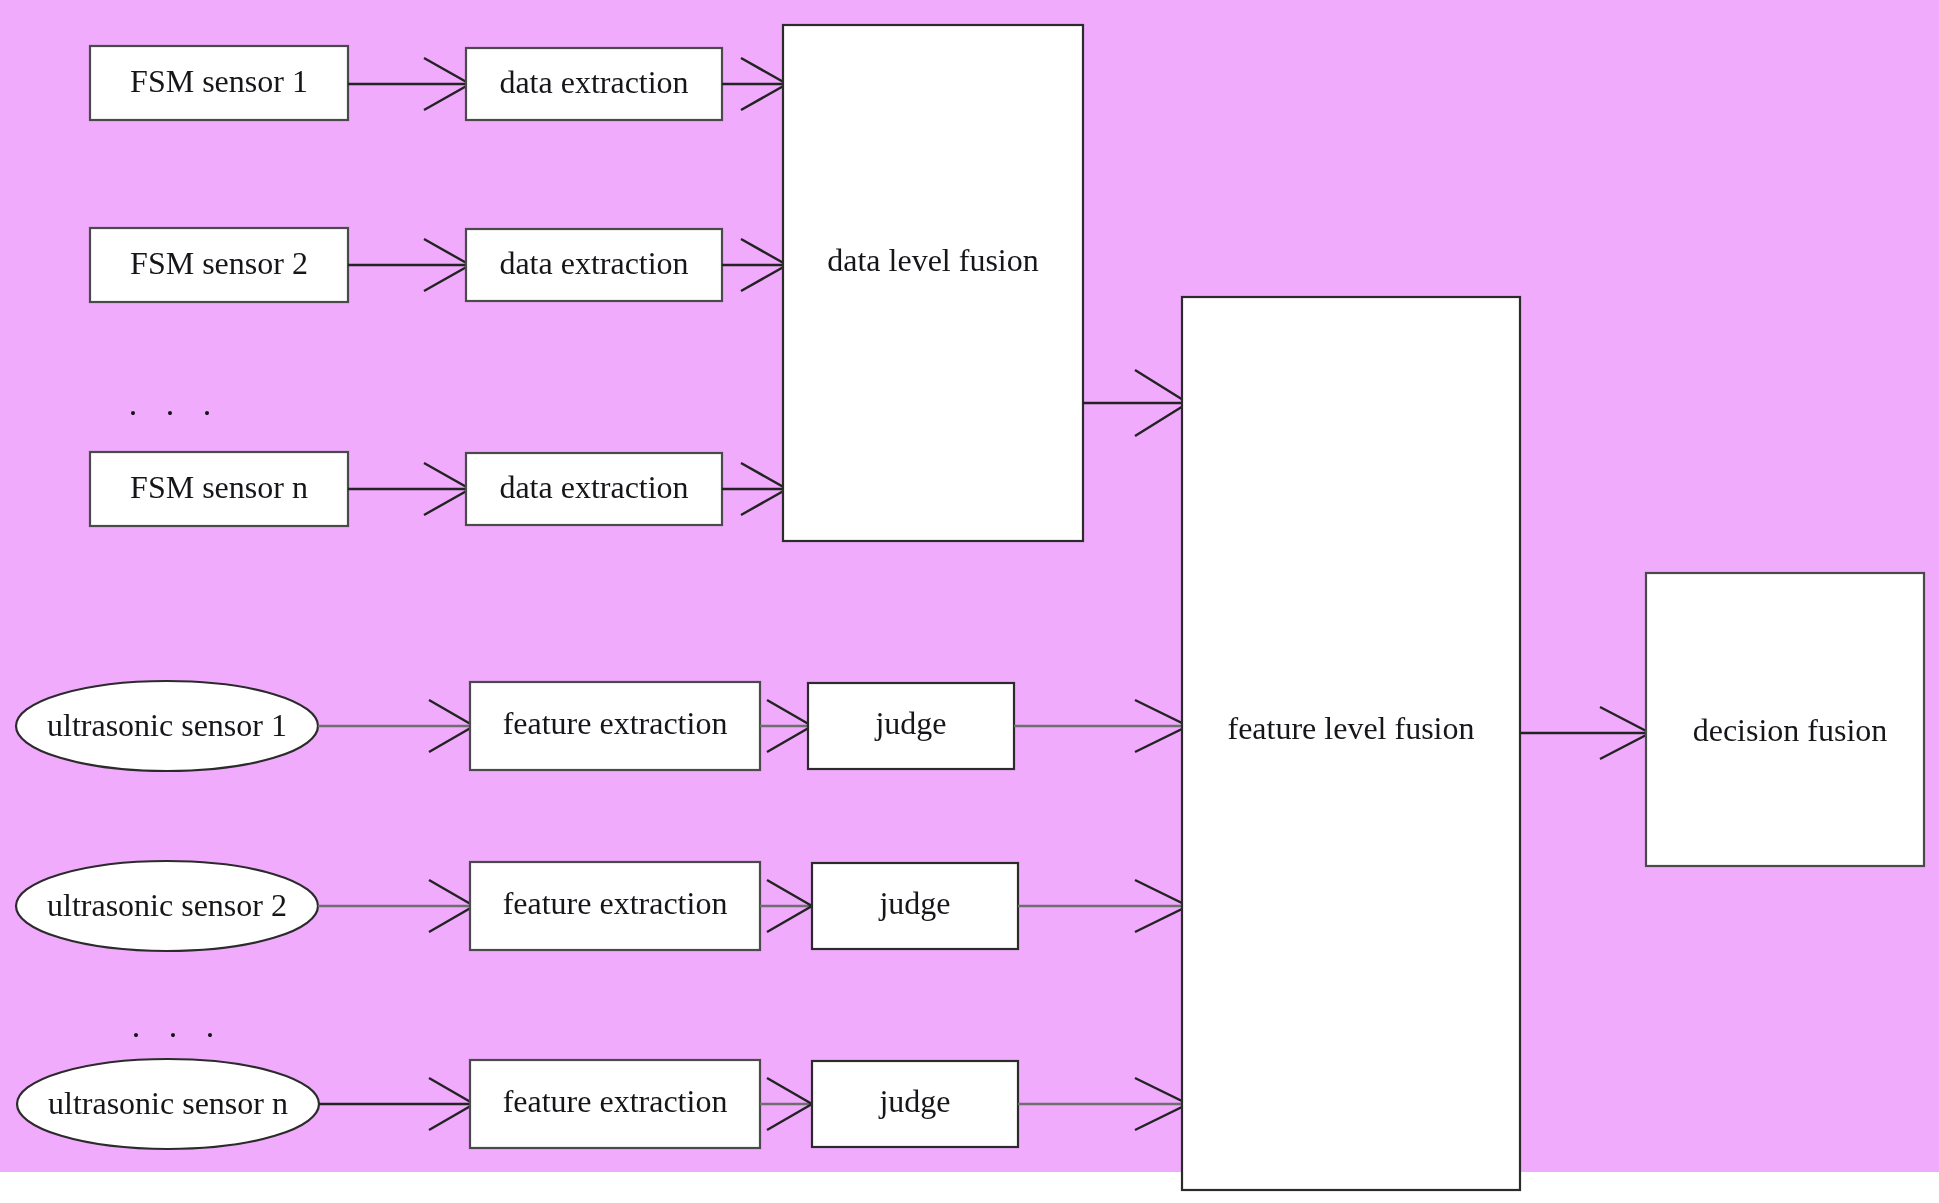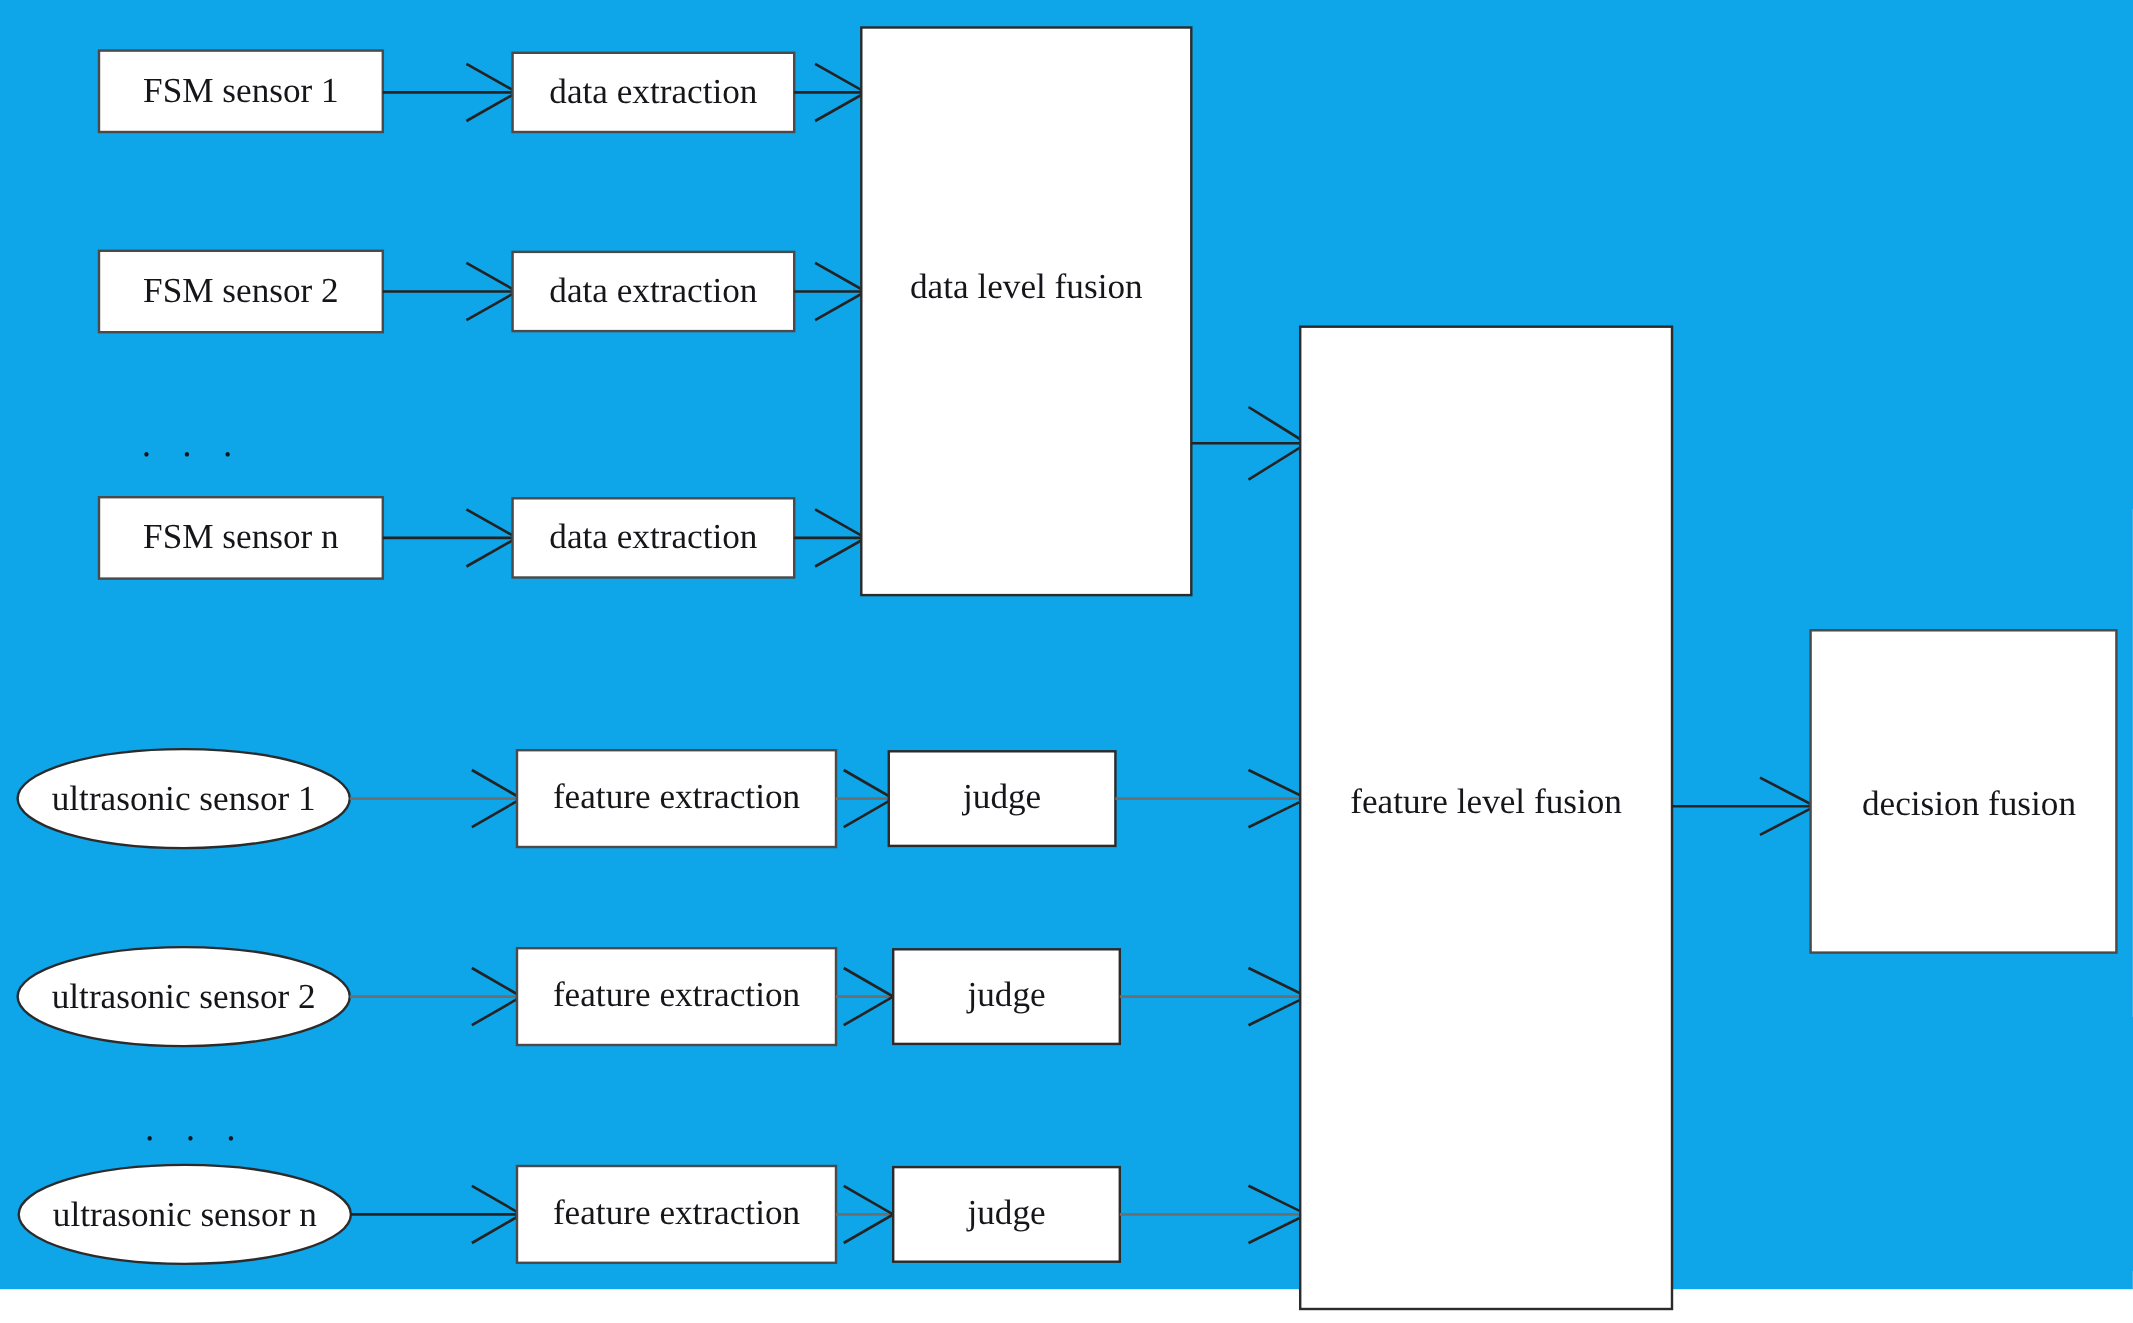--- a/index.html
+++ b/index.html
@@ -10,21 +10,21 @@
   body {
     width: 1939px;
     height: 1203px;
     overflow: hidden;
     font-family: "Liberation Serif", "DejaVu Serif", serif;
   }
   #diagram-root {
     position: relative;
     width: 1939px;
     height: 1172px;
-    background: #0ea5e9;
+    background: #f0abfc;
   }
   svg#diagram-svg {
     position: absolute;
     top: 0;
     left: 0;
     width: 1939px;
     height: 1203px;
     display: block;
   }
   .node-shape {

